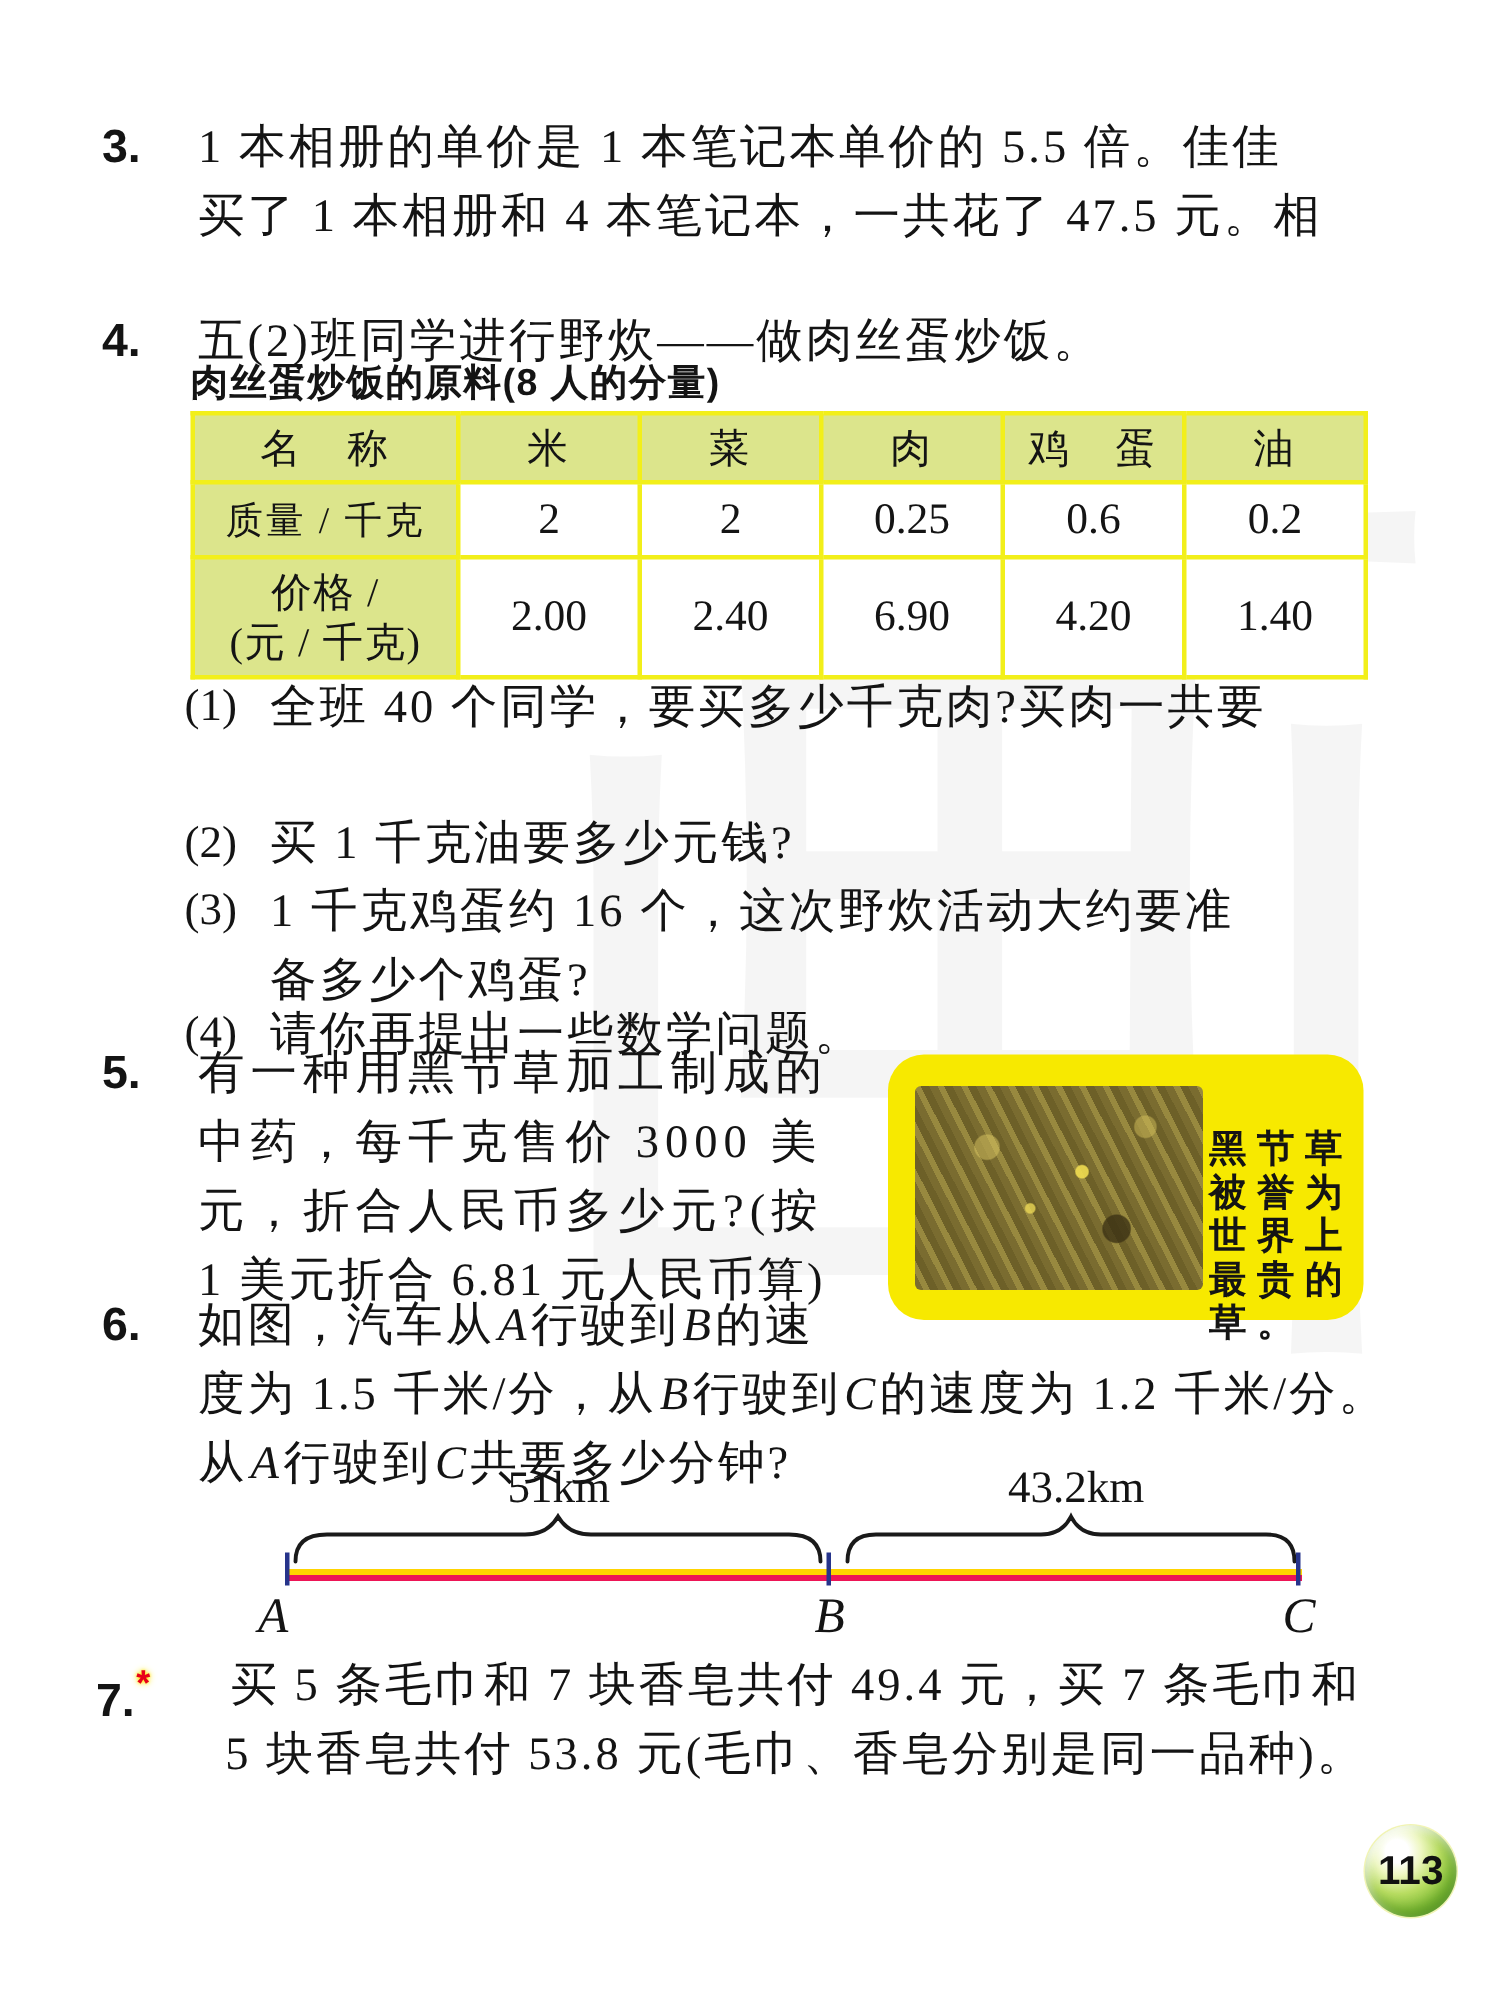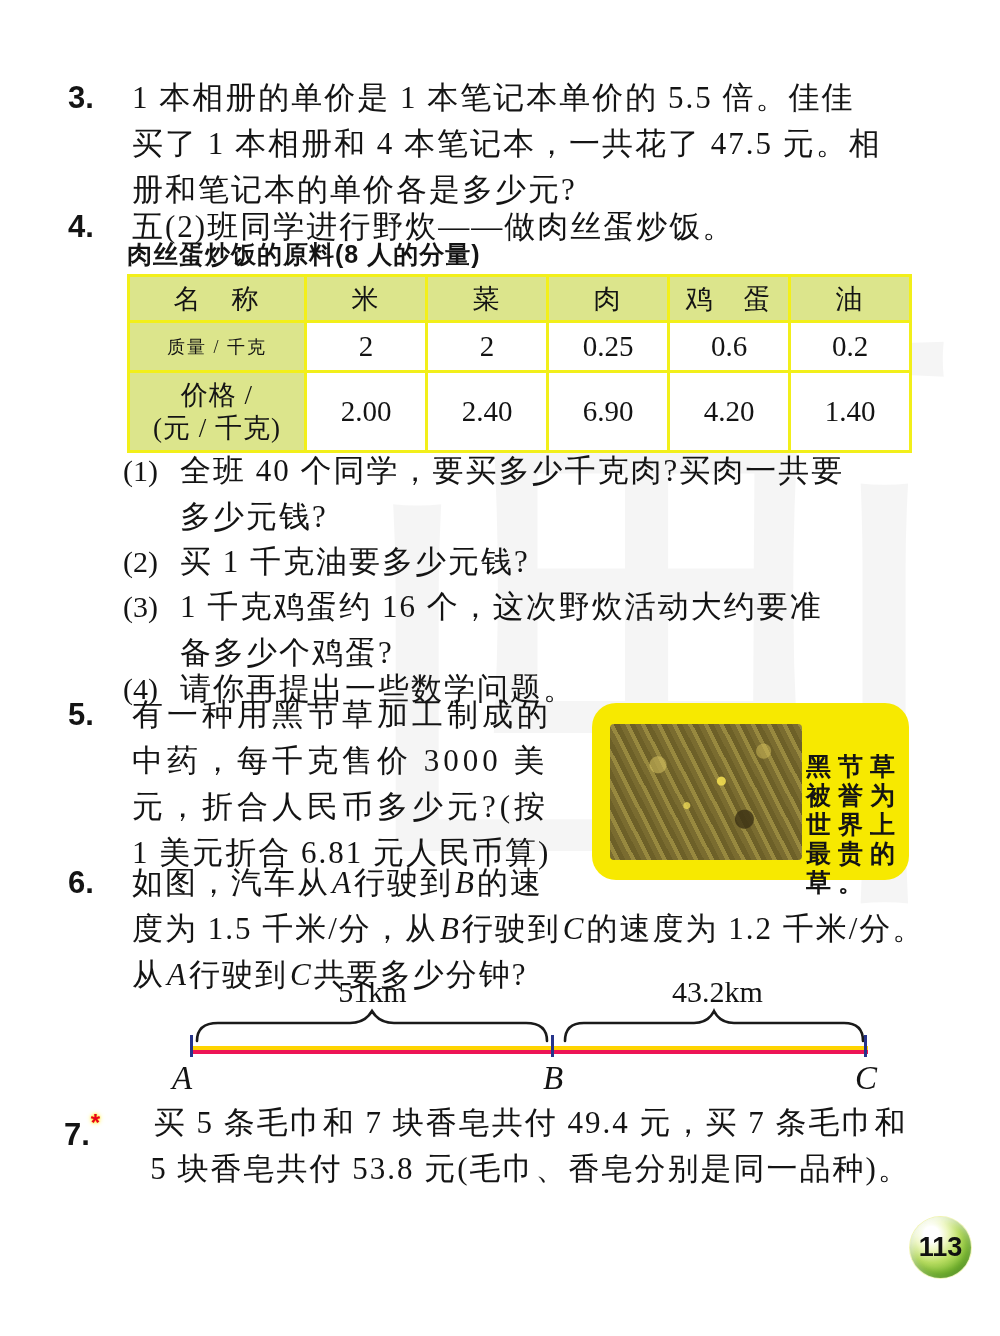--- a/index.html
+++ b/index.html
@@ -109,21 +109,20 @@
 </head>
 <body>
 
 <div class="watermark">画</div>
 
 <div class="problem" style="left:68px;top:75px;width:880px;">
   <span class="pnum">3.</span>
   <div class="pbody">
     <span class="line">1 本相册的单价是 1 本笔记本单价的 5.5 倍。佳佳</span>
     <span class="line">买了 1 本相册和 4 本笔记本，一共花了 47.5 元。相</span>
-    <span class="line">册和笔记本的单价各是多少元?</span>
   </div>
 </div>
 
 <div class="problem" style="left:68px;top:204px;width:880px;">
   <span class="pnum">4.</span>
   <div class="pbody">
     <span class="line">五(2)班同学进行野炊——做肉丝蛋炒饭。</span>
   </div>
 </div>
 
@@ -140,21 +139,21 @@
   <tbody>
       <tr class="r0">
     <td class="hd">名　称</td>
     <td class="hd">米</td>
     <td class="hd">菜</td>
     <td class="hd">肉</td>
     <td class="hd">鸡　蛋</td>
     <td class="hd">油</td>
   </tr>
   <tr class="r1">
-    <td class="hd" style="font-size:18px">质量 / 千克</td>
+    <td class="hd" style="font-size:25px">质量 / 千克</td>
     <td>2</td>
     <td>2</td>
     <td>0.25</td>
     <td>0.6</td>
     <td>0.2</td>
   </tr>
   <tr class="r2">
     <td class="hd">
       <span class="lbl2">价格 /</span>
       <span class="lbl2" style="display:block">(元 / 千克)</span>
@@ -165,21 +164,20 @@
     <td>4.20</td>
     <td>1.40</td>
   </tr>
 </tbody>
   </table>
 
 <div class="problem" style="left:123px;top:448px;width:830px;">
   <span class="marker">(1)</span>
   <div class="mbody">
     <span class="line">全班 40 个同学，要买多少千克肉?买肉一共要</span>
-    <span class="line">多少元钱?</span>
   </div>
 </div>
 <div class="problem" style="left:123px;top:539px;width:830px;">
   <span class="marker">(2)</span>
   <div class="mbody">
     <span class="line">买 1 千克油要多少元钱?</span>
   </div>
 </div>
 <div class="problem" style="left:123px;top:584px;width:830px;">
   <span class="marker">(3)</span>

